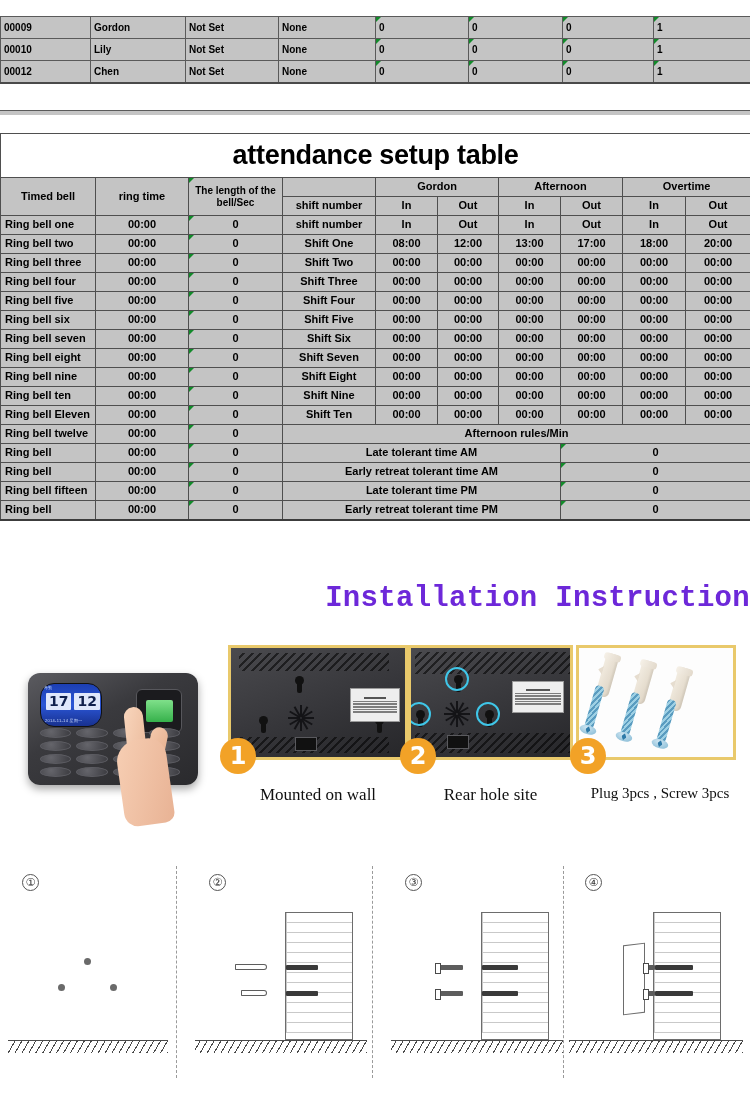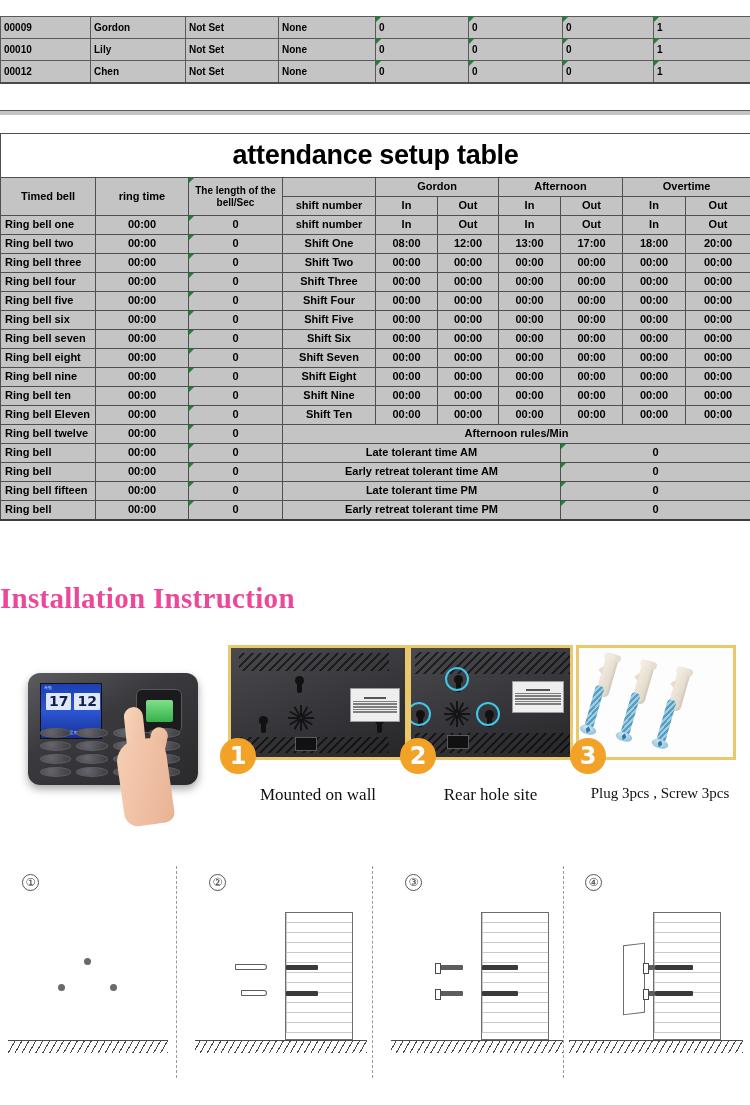--- a/index.html
+++ b/index.html
@@ -41,23 +41,23 @@
     background:#fff !important; font-family:"Liberation Sans", sans-serif;
     font-size:27px !important; font-weight:bold; height:44px !important;
     letter-spacing:-0.3px;
   }
   .att-tbl td.lbl { text-align:left; padding-left:4px; }
   .att-tbl td.two-line { font-size:10px; line-height:1.12; white-space:normal; padding:0 2px; }
   .att-tbl tr:last-child td { border-bottom:2px solid #3c3c3c; }
 
   
   .inst-title {
-    position:absolute; left:0; top:582px; width:750px; text-align:left;
-    font-family:Liberation Serif, serif; font-size:29px; font-weight:bold;
-    color:#ec4899; letter-spacing:0.3px;
+    position:absolute; left:0; top:582px; width:750px; text-align:right;
+    font-family:Liberation Mono, monospace; font-size:29px; font-weight:bold;
+    color:#6d28d9; letter-spacing:0.3px;
   }
 
   
   .photo-row { position:absolute; left:0; top:645px; width:750px; height:205px; }
   .photo-card { position:absolute; top:0; }
   .frame {
     position:absolute; top:0; border:3px solid #e9c96b; background:#2e2e31;
     overflow:hidden;
   }
   .badge {
@@ -71,23 +71,23 @@
     font-size:17px; color:#101010; text-align:center; white-space:nowrap;
   }
 
   
   .dev-body {
     position:absolute; left:28px; top:28px; width:170px; height:112px;
     background:linear-gradient(150deg,#5b5b60 0%,#3a3a3e 40%,#2a2a2d 100%);
     border-radius:12px; box-shadow:0 4px 9px rgba(0,0,0,.35);
   }
   .dev-screen {
-    position:absolute; left:12px; top:10px; width:62px; height:56px;
+    position:absolute; left:12px; top:10px; width:62px; height:44px;
     background:linear-gradient(180deg,#1c3fb3 0%,#2b56d6 50%,#18318f 100%);
-    border:1px solid #111; border-radius:0;
+    border:1px solid #111; border-radius:14px;
   }
   .lcd-top { position:absolute; left:3px; top:1px; font-size:4px; color:#bcd2ff; }
   .lcd-digits { position:absolute; left:5px; top:9px; display:flex; gap:3px; }
   .lcd-digits span {
     background:#dfe7fb; color:#10204c; font-weight:bold; font-size:14px;
     line-height:15px; padding:1px 3px; border-radius:1px;
     font-family:"DejaVu Sans", sans-serif;
   }
   .lcd-date { position:absolute; left:4px; bottom:3px; font-size:4px; color:#cdddff; letter-spacing:.3px; }
   .dev-fp-outer {

